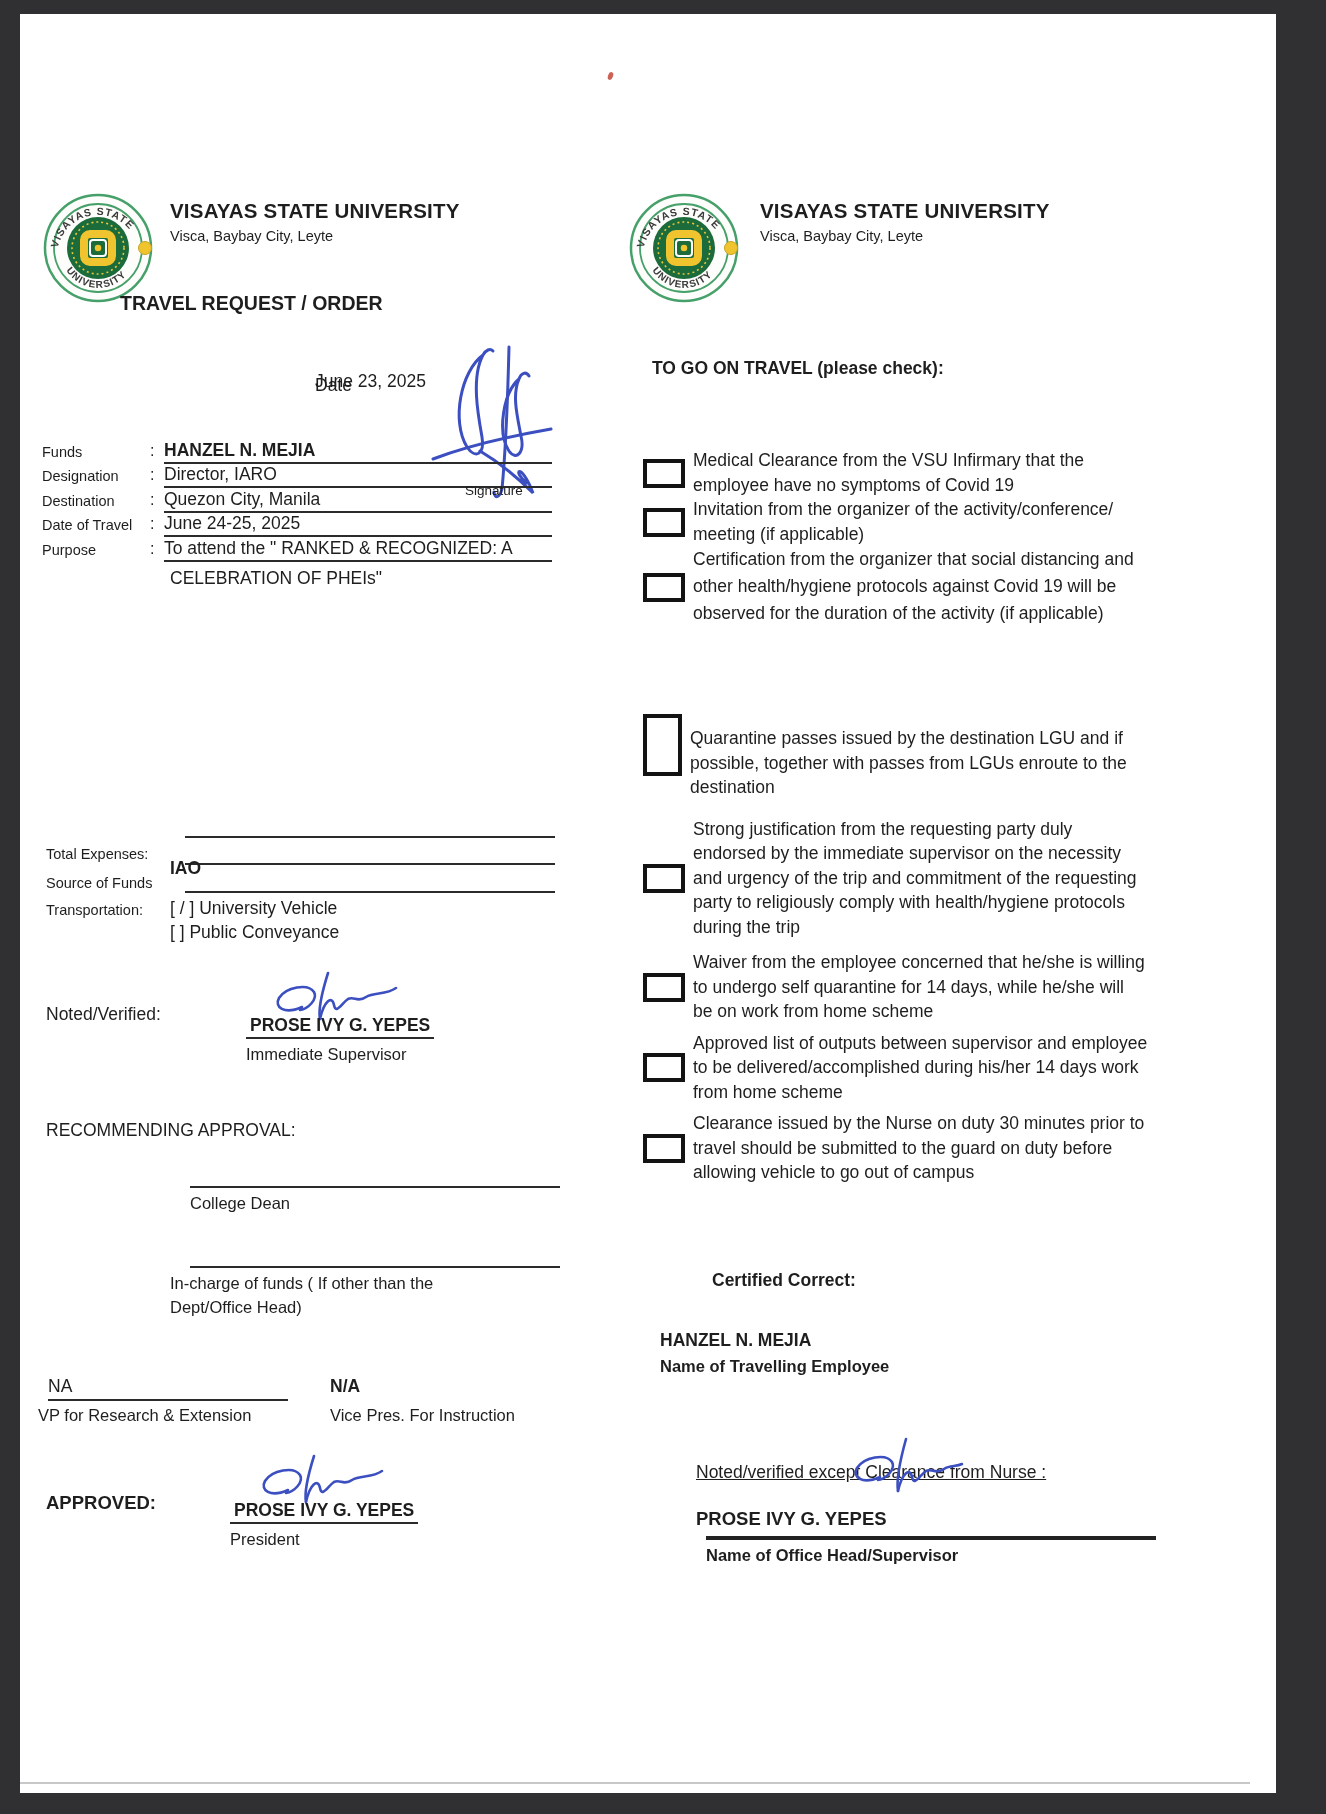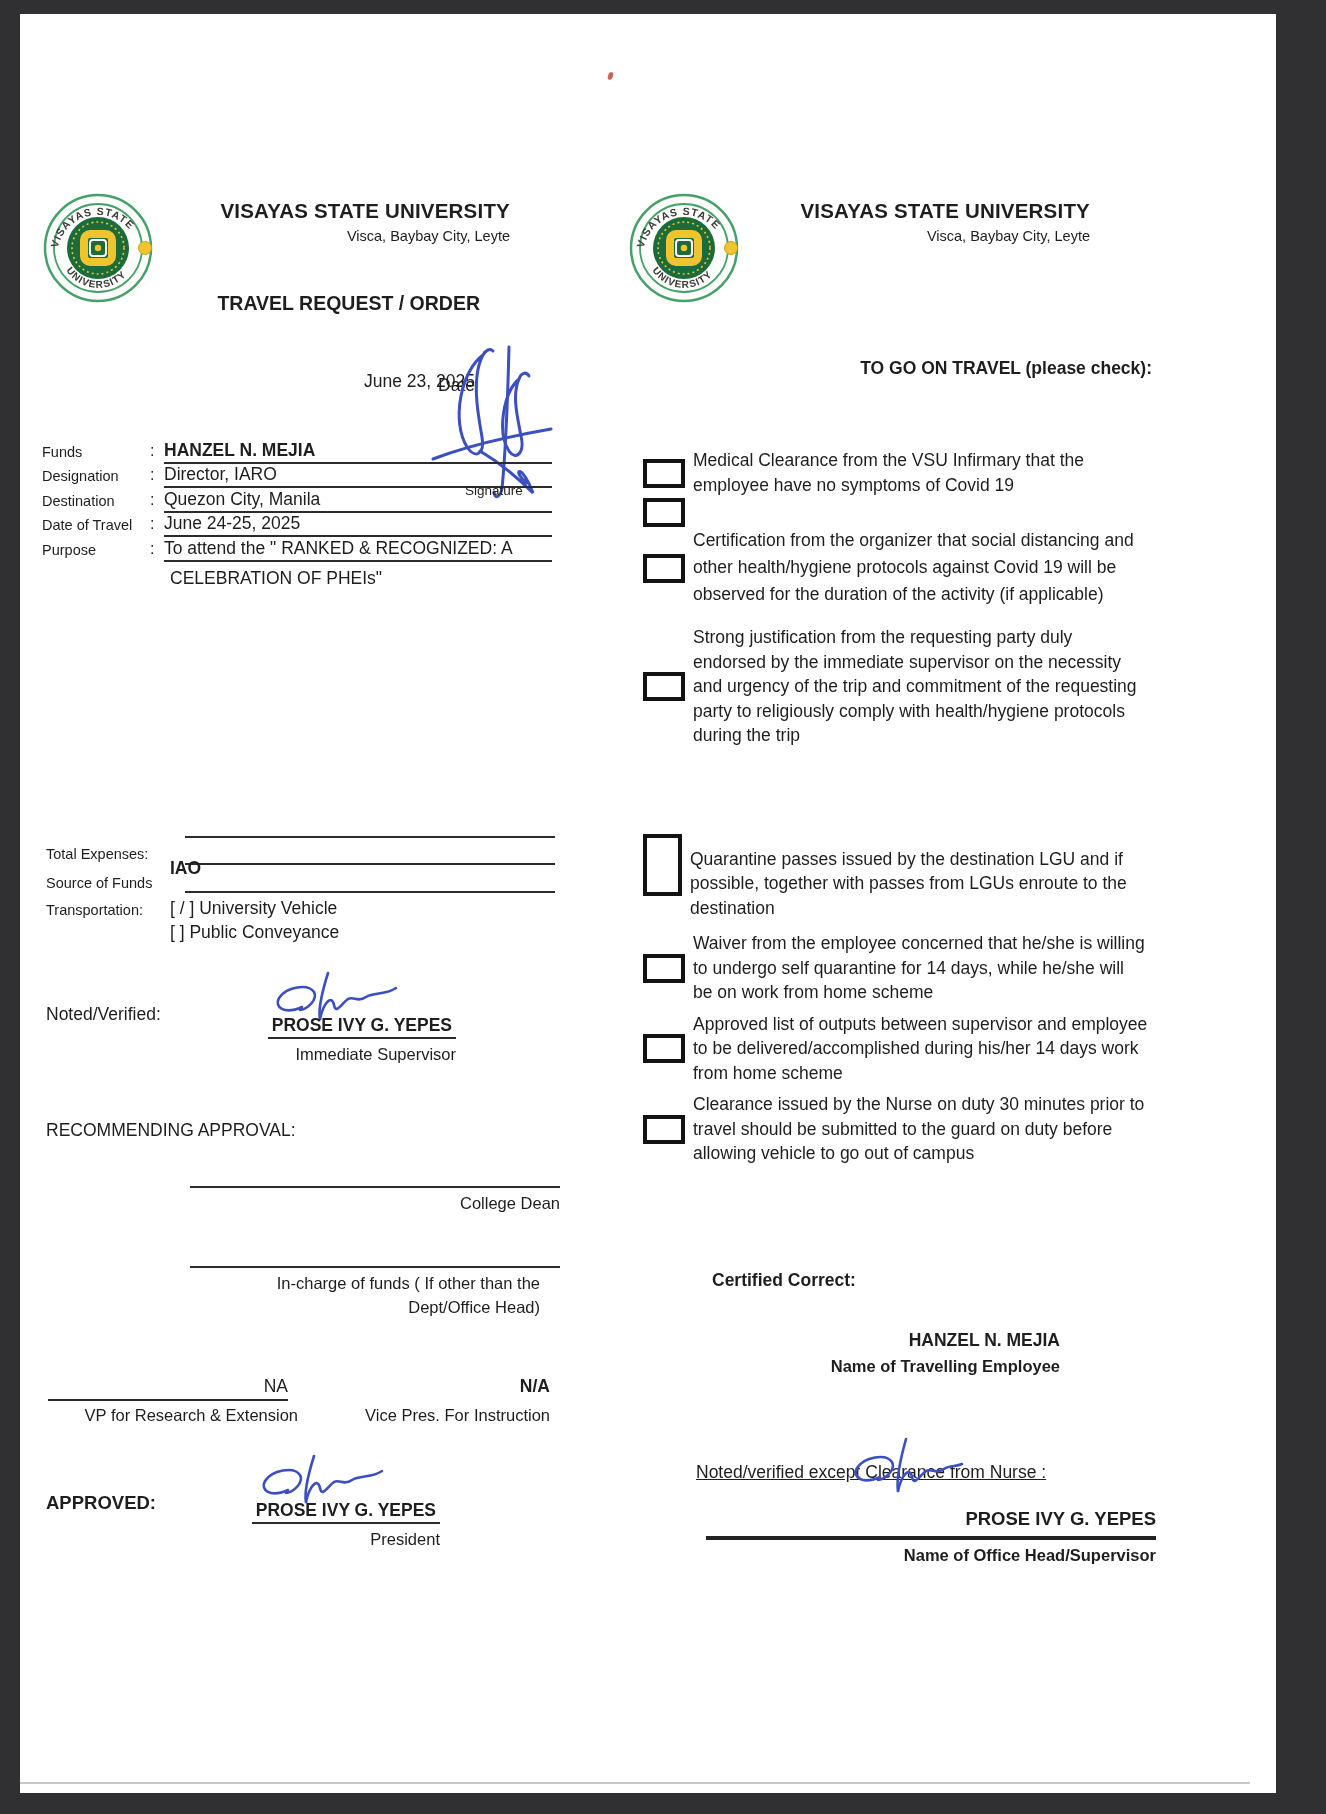--- a/index.html
+++ b/index.html
@@ -9,21 +9,21 @@
     background:#303032; overflow:hidden;
     font-family:"Liberation Sans","DejaVu Sans",sans-serif;
     color:#1e1e1e;
   }
   .page {
     position:absolute; left:20px; top:14px; width:1256px; height:1779px;
     background:#ffffff;
   }
   .abs { position:absolute; }
   .b { font-weight:bold; }
-  .ctr { text-align:right; }
+  .ctr { text-align:left; }
   .fs14 { font-size:14.5px; }
   .fs17 { font-size:17.5px; }
   .hline { position:absolute; background:#2b2b2b; height:2px; }
   .uni-name { font-size:20.5px; font-weight:bold; letter-spacing:.2px; }
   .uni-addr { font-size:14.5px; }
   .form-title { font-size:19.5px; font-weight:bold; }
   .frow { position:absolute; display:flex; align-items:flex-start; width:510px; }
   .flabel { width:108px; font-size:14.5px; padding-top:4px; }
   .fcolon { width:14px; font-size:16px; padding-top:2px; }
   .fvalue { width:388px; font-size:17.5px; border-bottom:2px solid #2b2b2b; padding-bottom:1px; min-height:24px; }
@@ -185,32 +185,33 @@
 
     <div class="abs b ctr" style="left:632px;top:344px;width:500px;font-size:17.5px">TO GO ON TRAVEL (please check):</div>
 
     <div class="chk-wrap">
       <div class="chk-item">
         <span class="cb"></span>
         <span class="chk-text">Medical Clearance from the VSU Infirmary that the employee have no symptoms of Covid 19</span>
       </div>
       <div class="chk-item">
         <span class="cb"></span>
+        <span class="chk-text">Invitation from the organizer of the activity/conference/ meeting (if applicable)</span>
       </div>
       <div class="chk-item">
         <span class="cb"></span>
         <span class="chk-text lh-lg">Certification from the organizer that social distancing and other health/hygiene protocols against Covid 19 will be observed for the duration of the activity  (if applicable)</span>
-      </div>
-      <div class="chk-item" style="margin-top:17px">
-        <span class="cb"></span>
-        <span class="chk-text">Strong justification from the requesting party duly endorsed by the immediate supervisor on the necessity and urgency of the trip and commitment of the requesting party to religiously comply with health/hygiene protocols during the trip</span>
       </div>
       <div class="chk-item" style="margin-top:99px">
         <span class="cb cb-tall"></span>
         <span class="chk-text">Quarantine passes issued by the destination LGU and if possible, together with passes from LGUs enroute to the destination</span>
+      </div>
+      <div class="chk-item" style="margin-top:17px">
+        <span class="cb"></span>
+        <span class="chk-text">Strong justification from the requesting party duly endorsed by the immediate supervisor on the necessity and urgency of the trip and commitment of the requesting party to religiously comply with health/hygiene protocols during the trip</span>
       </div>
       <div class="chk-item" style="margin-top:11px">
         <span class="cb"></span>
         <span class="chk-text">Waiver from the employee concerned that he/she is willing to undergo self quarantine for 14 days, while he/she will be on work from home scheme</span>
       </div>
       <div class="chk-item" style="margin-top:7px">
         <span class="cb"></span>
         <span class="chk-text">Approved list of outputs between supervisor and employee to be delivered/accomplished during his/her 14 days work from home scheme</span>
       </div>
       <div class="chk-item" style="margin-top:7px">

